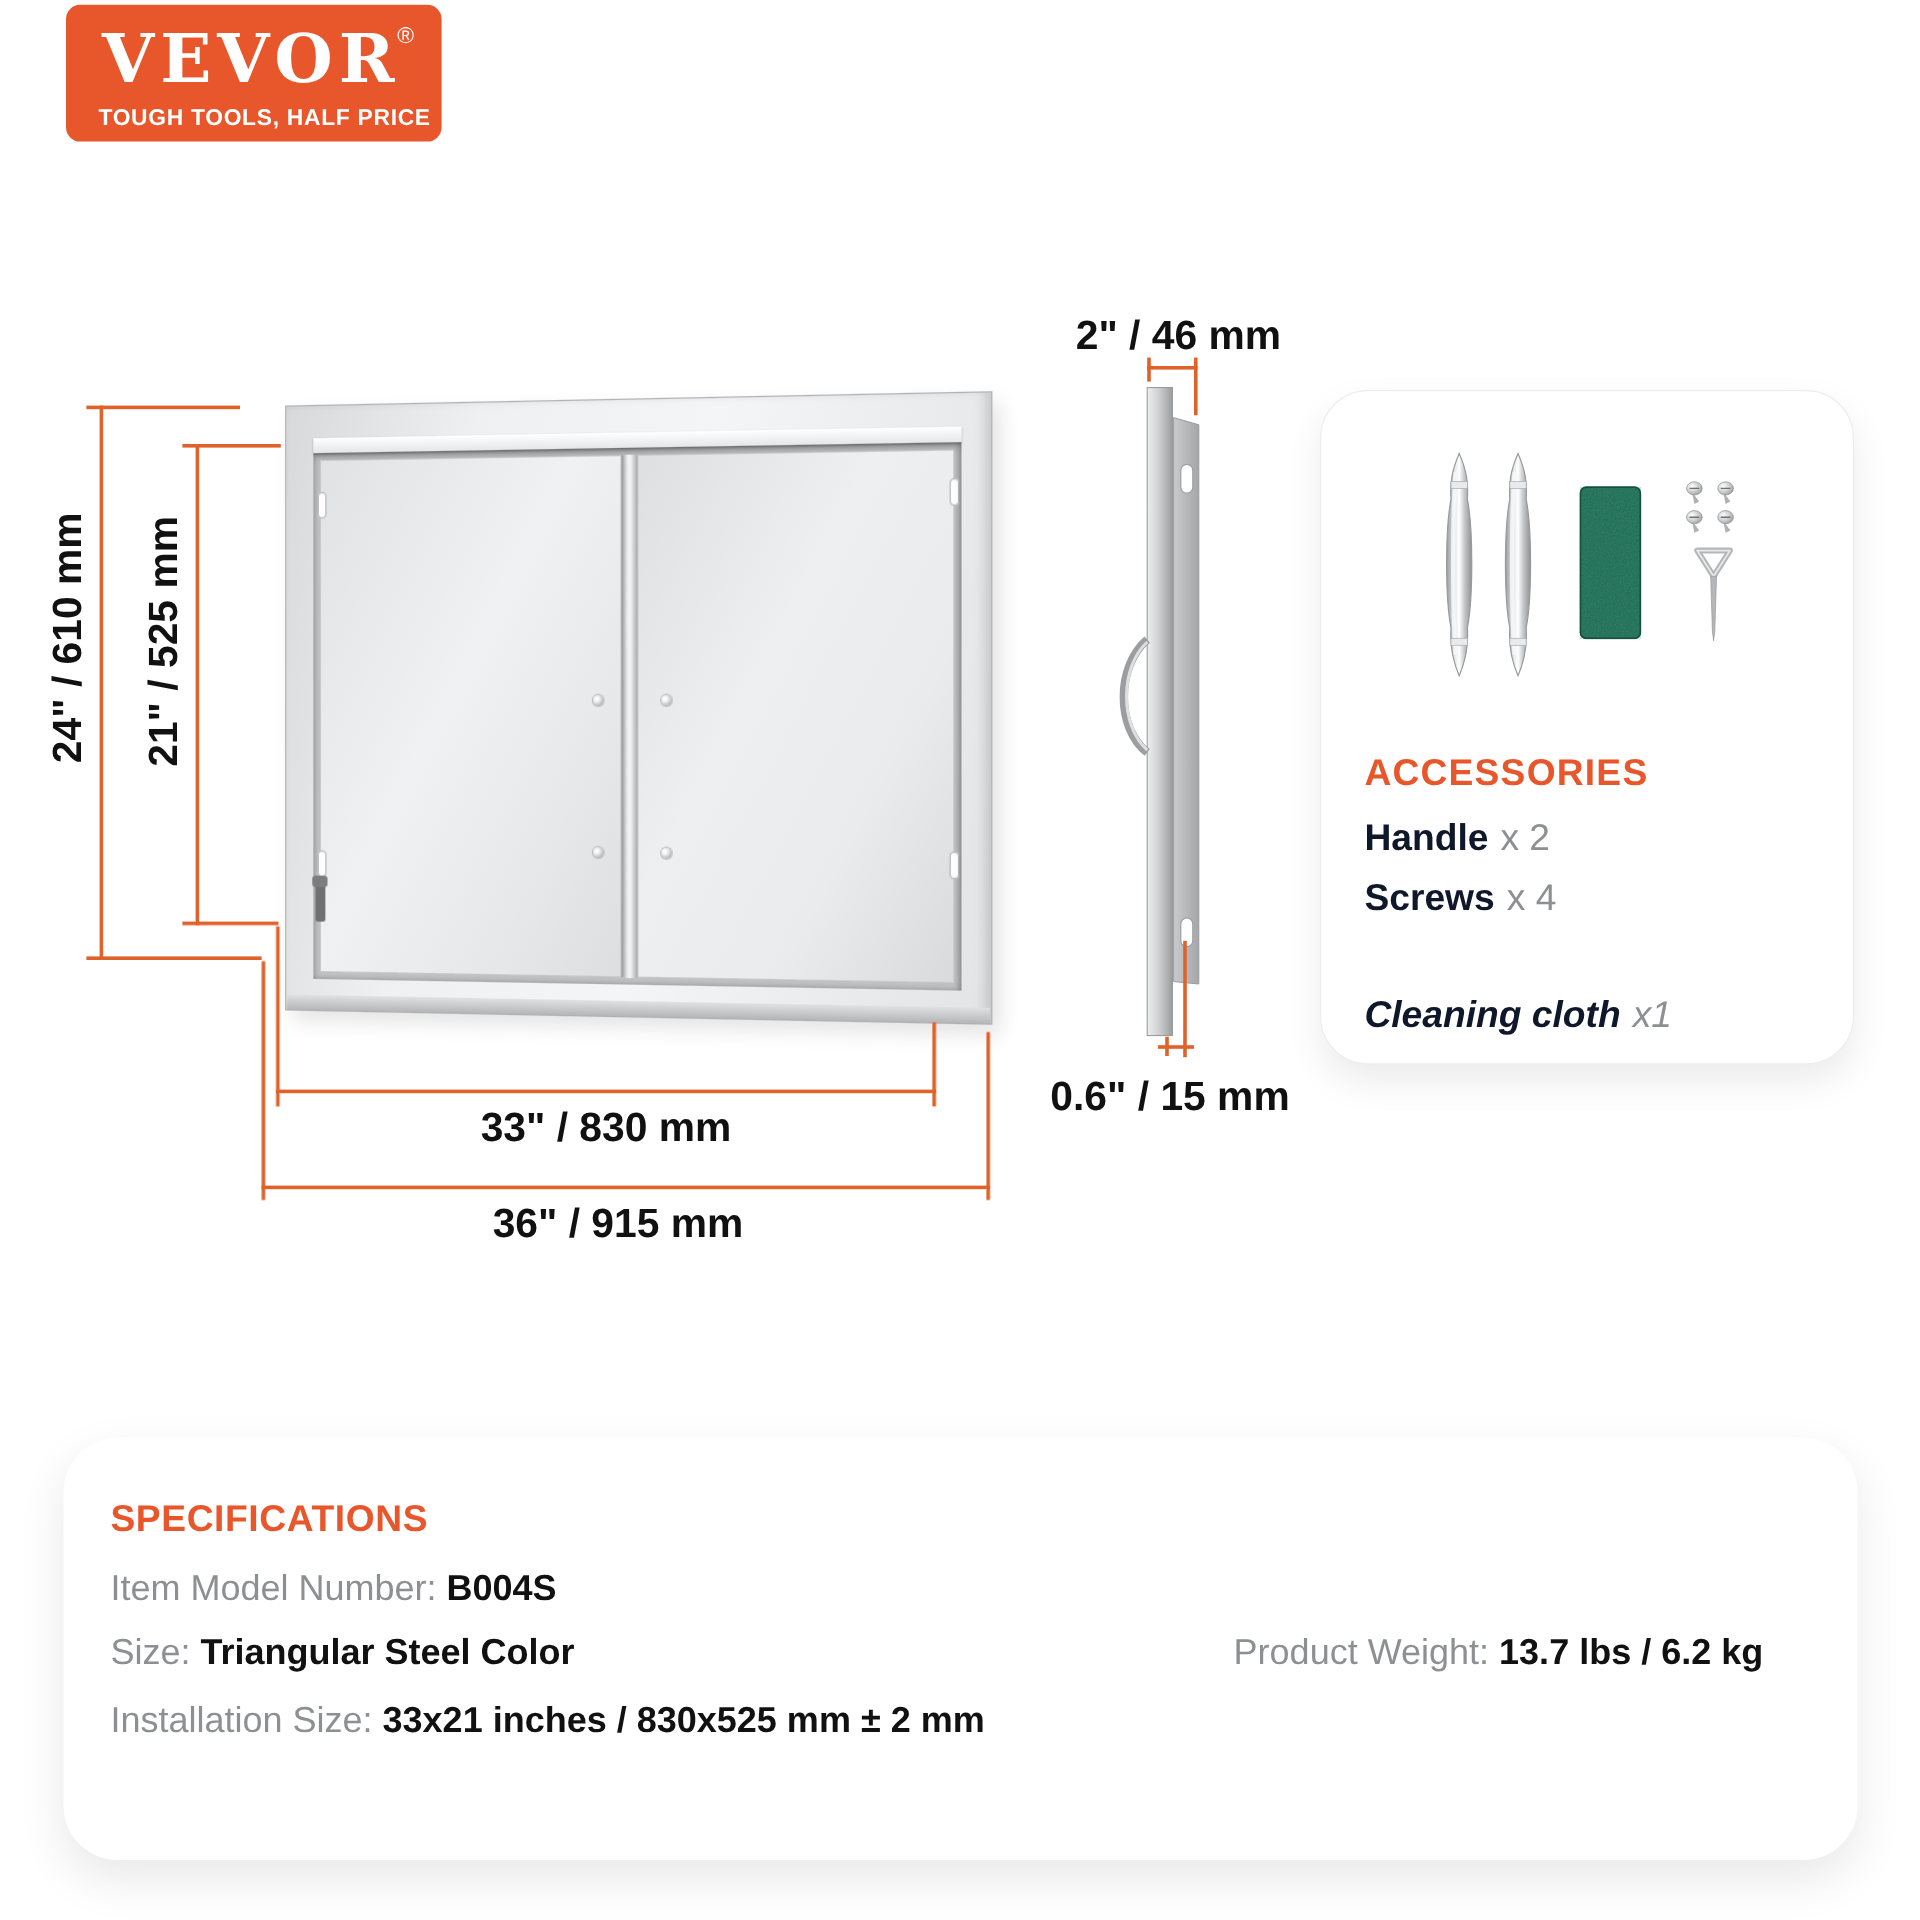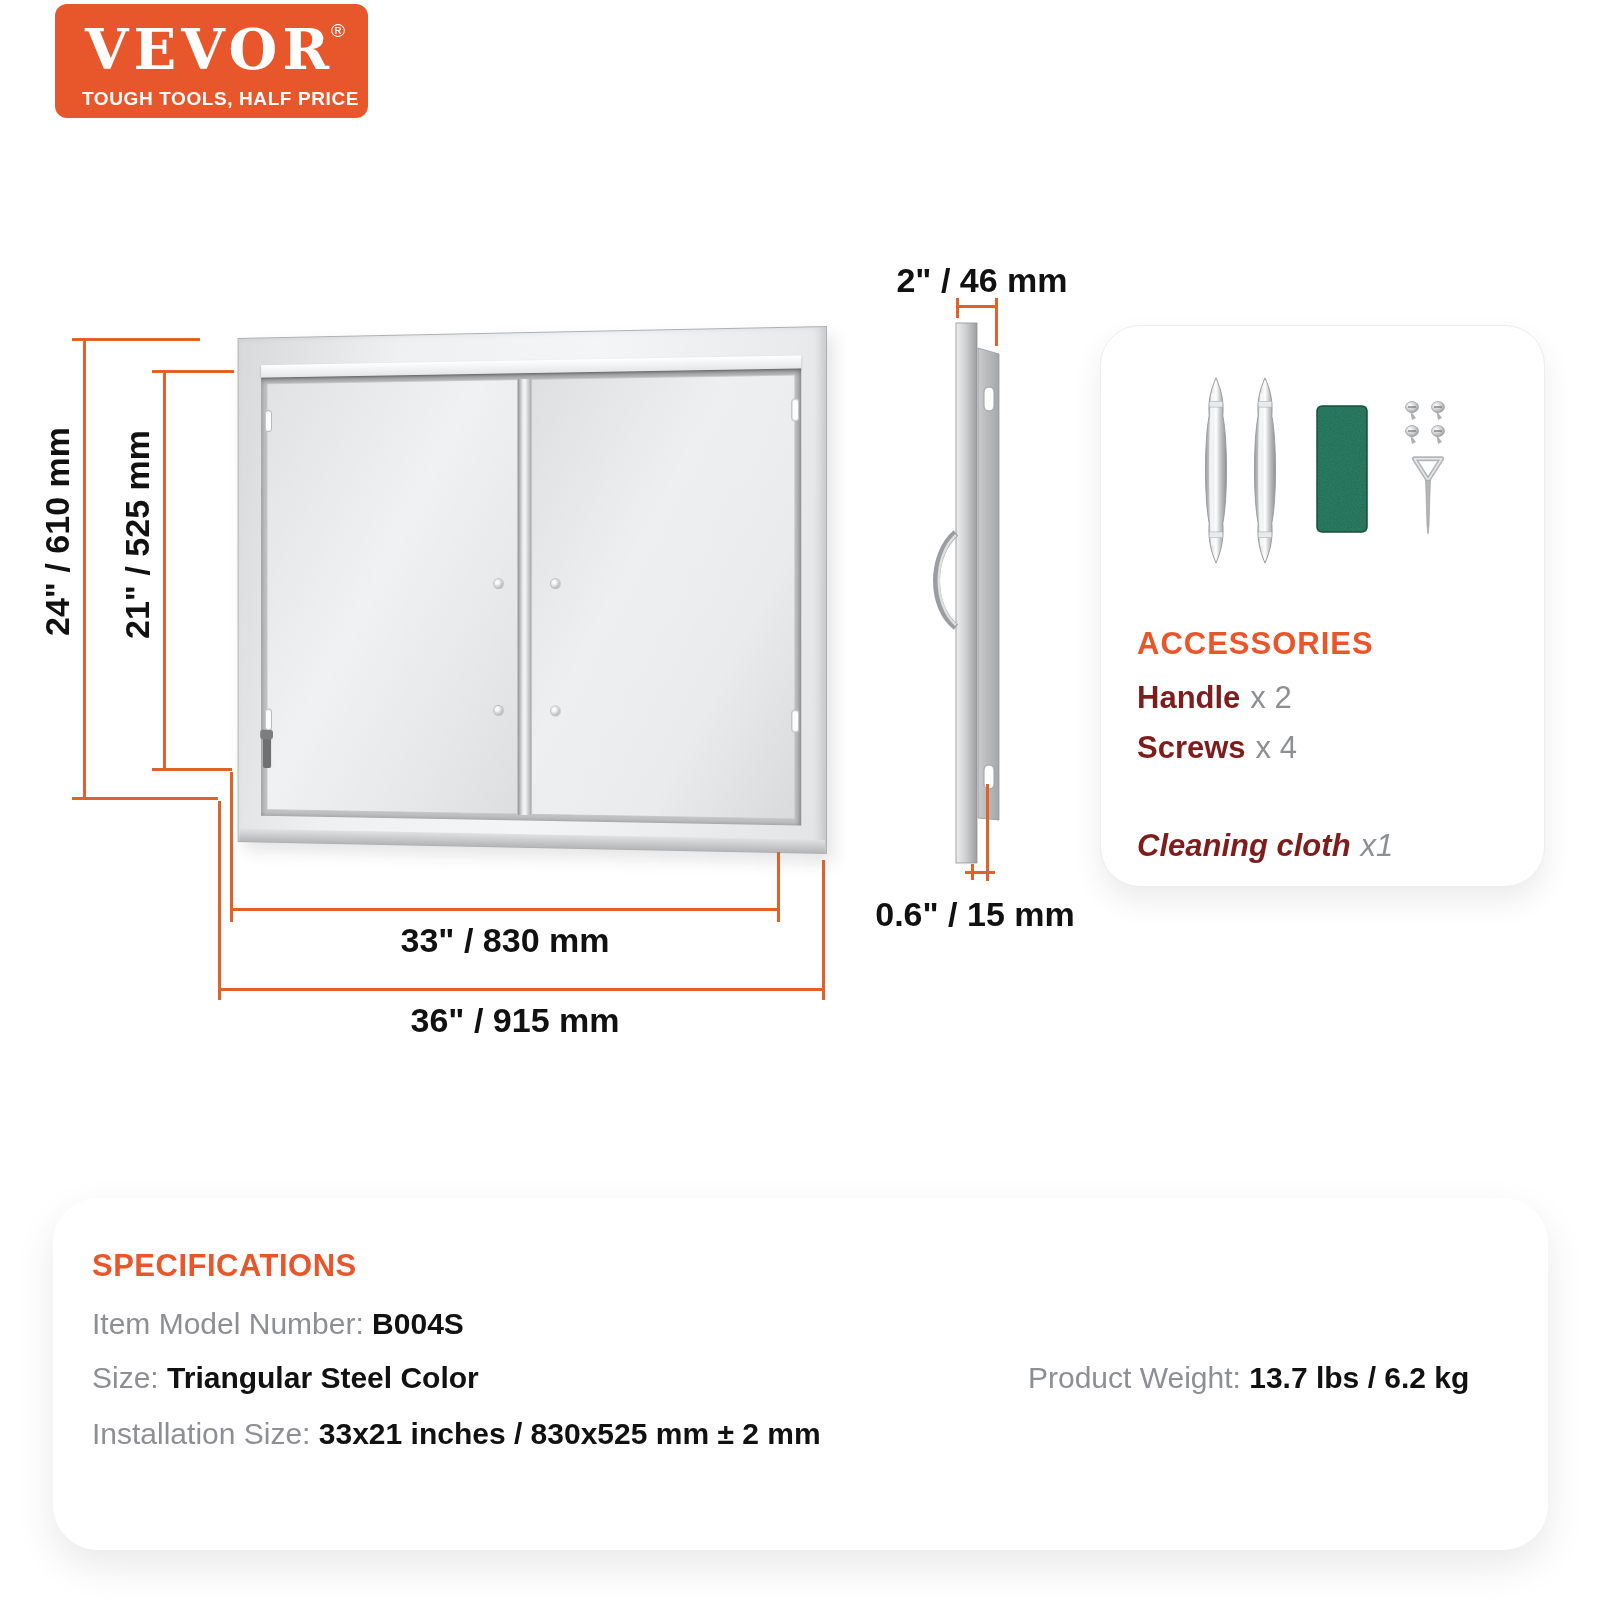--- a/index.html
+++ b/index.html
@@ -51,21 +51,21 @@
              text-align:center;white-space:nowrap;}
   .rot{transform:rotate(-90deg);}
 
   
   .acc-card{position:absolute;left:1100px;top:325px;width:443px;height:560px;background:#fff;
             border:1px solid #ededee;border-radius:40px;box-shadow:0 14px 30px rgba(0,0,0,.08);}
   .acc-icon{position:absolute;z-index:2;}
   .acc-title{position:absolute;left:1137px;top:626px;font-size:31px;font-weight:bold;
              color:#E8572B;letter-spacing:1px;z-index:3;}
   .acc-row{position:absolute;left:1137px;font-size:31px;z-index:3;white-space:nowrap;}
-  .acc-name{font-weight:bold;color:#7f1d1d;}
+  .acc-name{font-weight:bold;color:#0f172a;}
   .acc-qty{color:#8d8f92;margin-left:10px;}
 
   .spec-card{position:absolute;left:53px;top:1198px;width:1495px;height:352px;background:#fff;
              border-radius:45px;box-shadow:0 16px 40px rgba(0,0,0,.09);}
   .spec-title{position:absolute;left:92px;top:1248px;font-size:31px;font-weight:bold;
               color:#E8572B;letter-spacing:.5px;z-index:3;}
   .spec-row{position:absolute;font-size:30px;white-space:nowrap;z-index:3;}
   .spec-label{color:#8d8f92;margin-top:26px;}
   .spec-value{color:#111;font-weight:bold;}
 </style>

